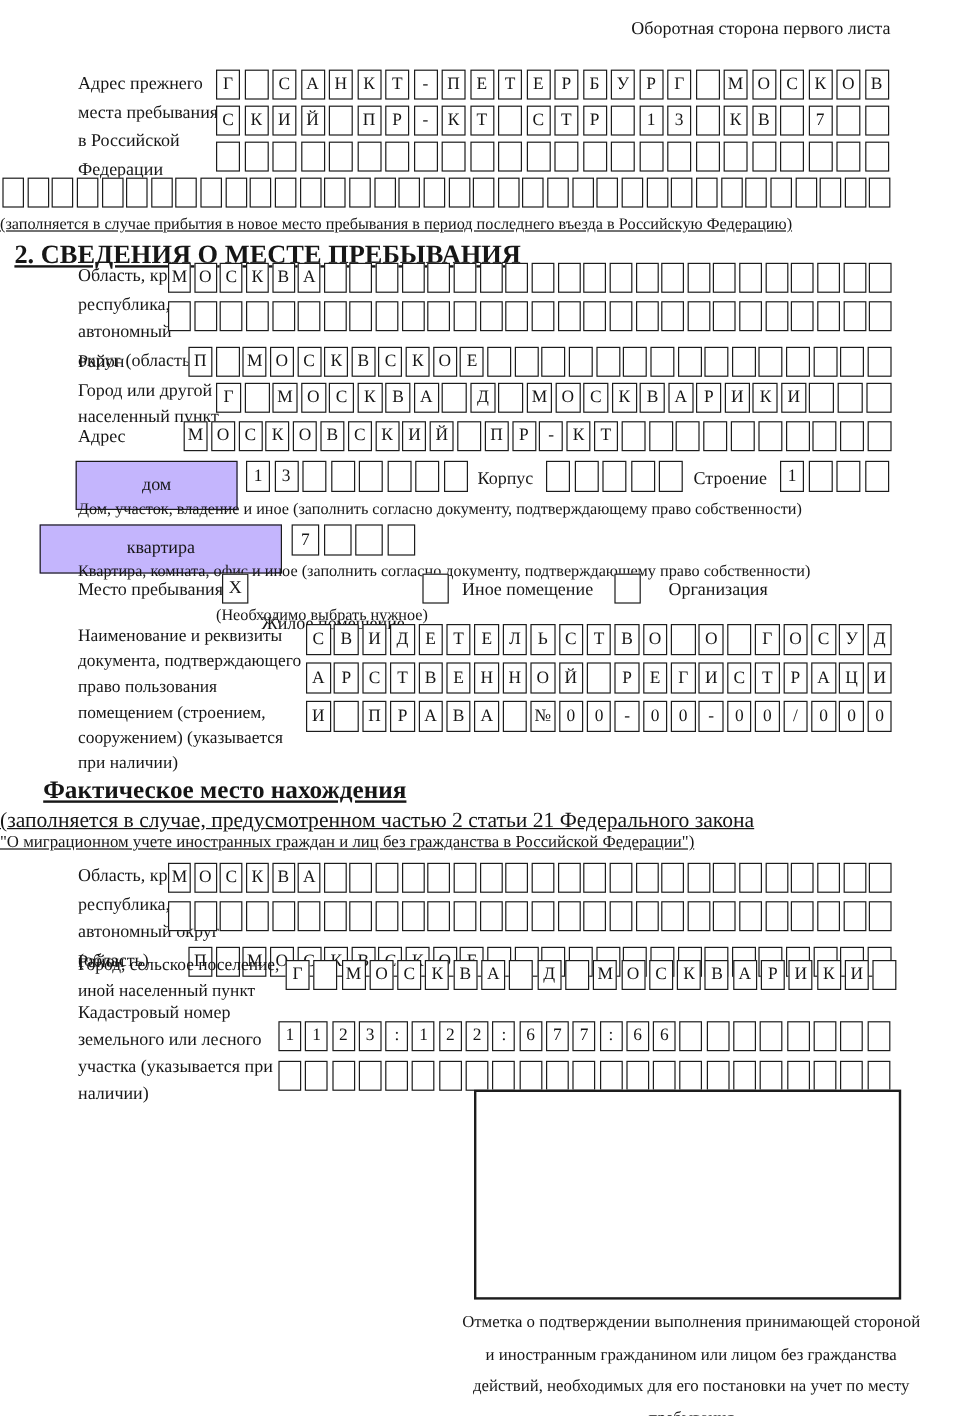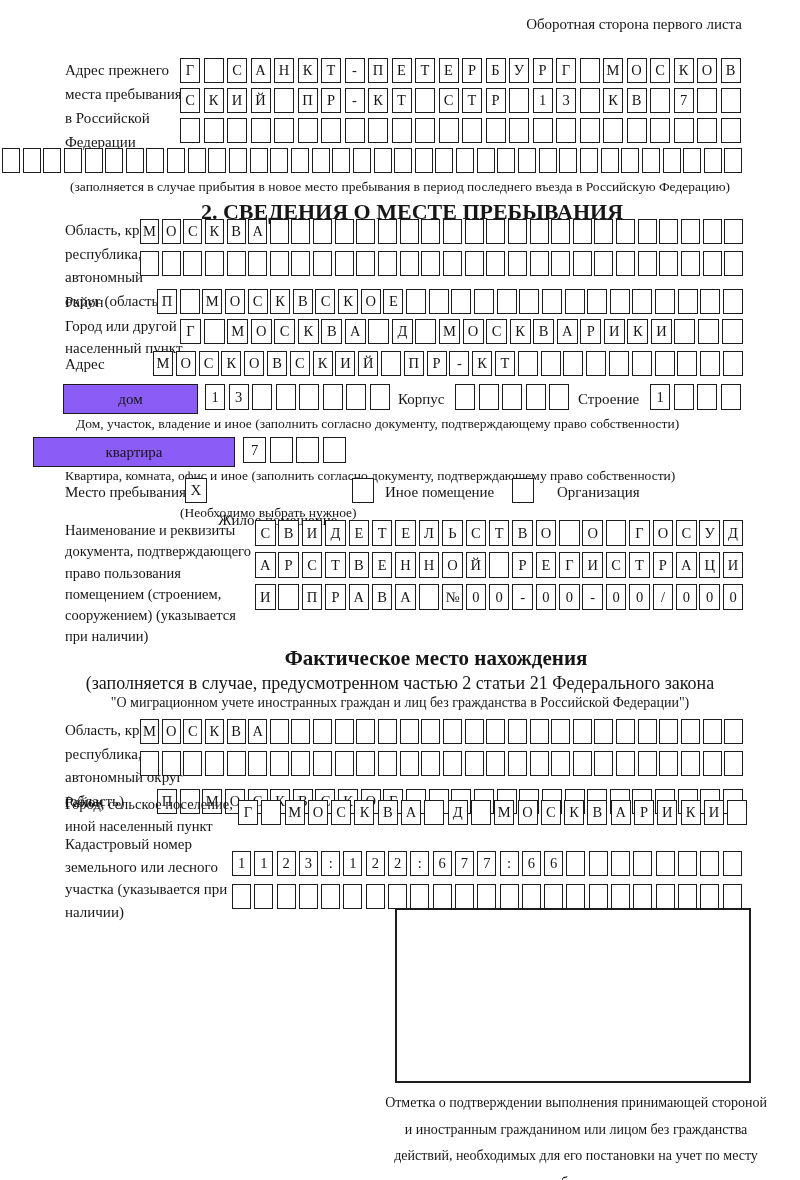--- a/index.html
+++ b/index.html
@@ -3,33 +3,33 @@
 <meta charset="utf-8">
 <style>
   html,body{margin:0;padding:0;background:#ffffff;}
   .page{
     position:relative;width:800px;height:1180px;background:#fff;overflow:hidden;
     font-family:"Liberation Serif","DejaVu Serif",serif;color:#161616;
   }
   .abs{position:absolute;}
   .lbl{font-size:15px;line-height:24px;}
   .note{font-size:13.5px;white-space:nowrap;}
-  .center{left:0;width:100%;text-align:center;}
+  .center{left:0;width:100%;text-decoration:underline;}
   .bold{font-weight:bold;}
   
   .crow{position:absolute;display:flex;gap:var(--g,3.5px);}
   .crow .cell{
     flex:0 0 var(--w,20px);height:var(--h,25px);box-sizing:border-box;
     border:1.6px solid #1c1c1c;background:#fff;
     display:flex;align-items:center;justify-content:center;
     font-size:14.5px;line-height:1;font-family:"Liberation Serif","DejaVu Serif",serif;
   }
   .wbox{
-    position:absolute;box-sizing:border-box;border:1.7px solid #1c1c1c;height:30px;
-    display:flex;align-items:center;justify-content:center;font-size:15px;background:#8b5cf6;
+    position:absolute;box-sizing:border-box;border:1.7px solid #1c1c1c;height:41px;
+    display:flex;align-items:center;justify-content:center;font-size:15px;background:#c4b5fd;
   }
   .cbox{
     position:absolute;box-sizing:border-box;border:1.6px solid #1c1c1c;width:22px;height:25px;
     display:flex;align-items:center;justify-content:center;font-size:15px;background:#fff;
   }
   .bigbox{position:absolute;box-sizing:border-box;border:2px solid #1c1c1c;background:#fff;}
 </style>
 </head>
 <body>
 
@@ -327,21 +327,21 @@
       <span class="cell"></span>
       <span class="cell"></span>
     </div>
   <div class="abs lbl" style="left:578px;top:387px;">Строение</div>
   <div class="crow" style="left:650px;top:384px;--w:20px;--g:3.5px;--h:26px;">
       <span class="cell">1</span>
       <span class="cell"></span>
       <span class="cell"></span>
       <span class="cell"></span>
     </div>
-  <div class="abs note" style="left:76px;top:416px;">Дом, участок, владение и иное (заполнить согласно документу, подтверждающему право собственности)</div>
+  <div class="abs note" style="left:65px;top:416px;">Дом, участок, владение и иное (заполнить согласно документу, подтверждающему право собственности)</div>
 
   <div class="wbox" style="left:33px;top:437px;width:202px;">квартира</div>
   <div class="crow" style="left:243px;top:437px;--w:23px;--g:3.5px;--h:26px;">
       <span class="cell">7</span>
       <span class="cell"></span>
       <span class="cell"></span>
       <span class="cell"></span>
     </div>
   <div class="abs note" style="left:65px;top:468px;">Квартира, комната, офис и иное (заполнить согласно документу, подтверждающему право собственности)</div>
 

